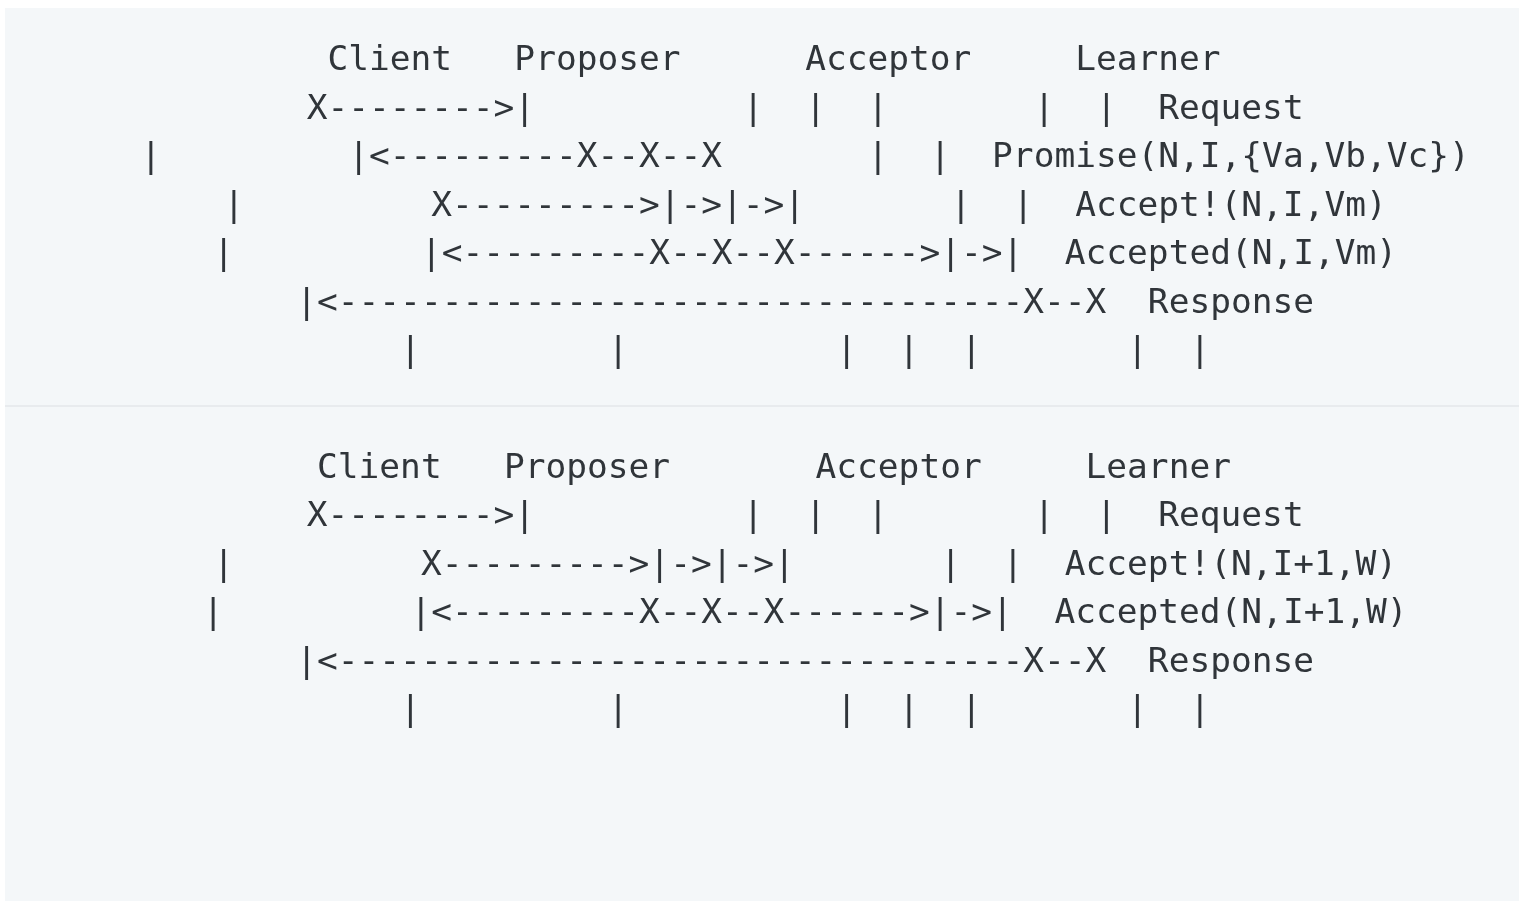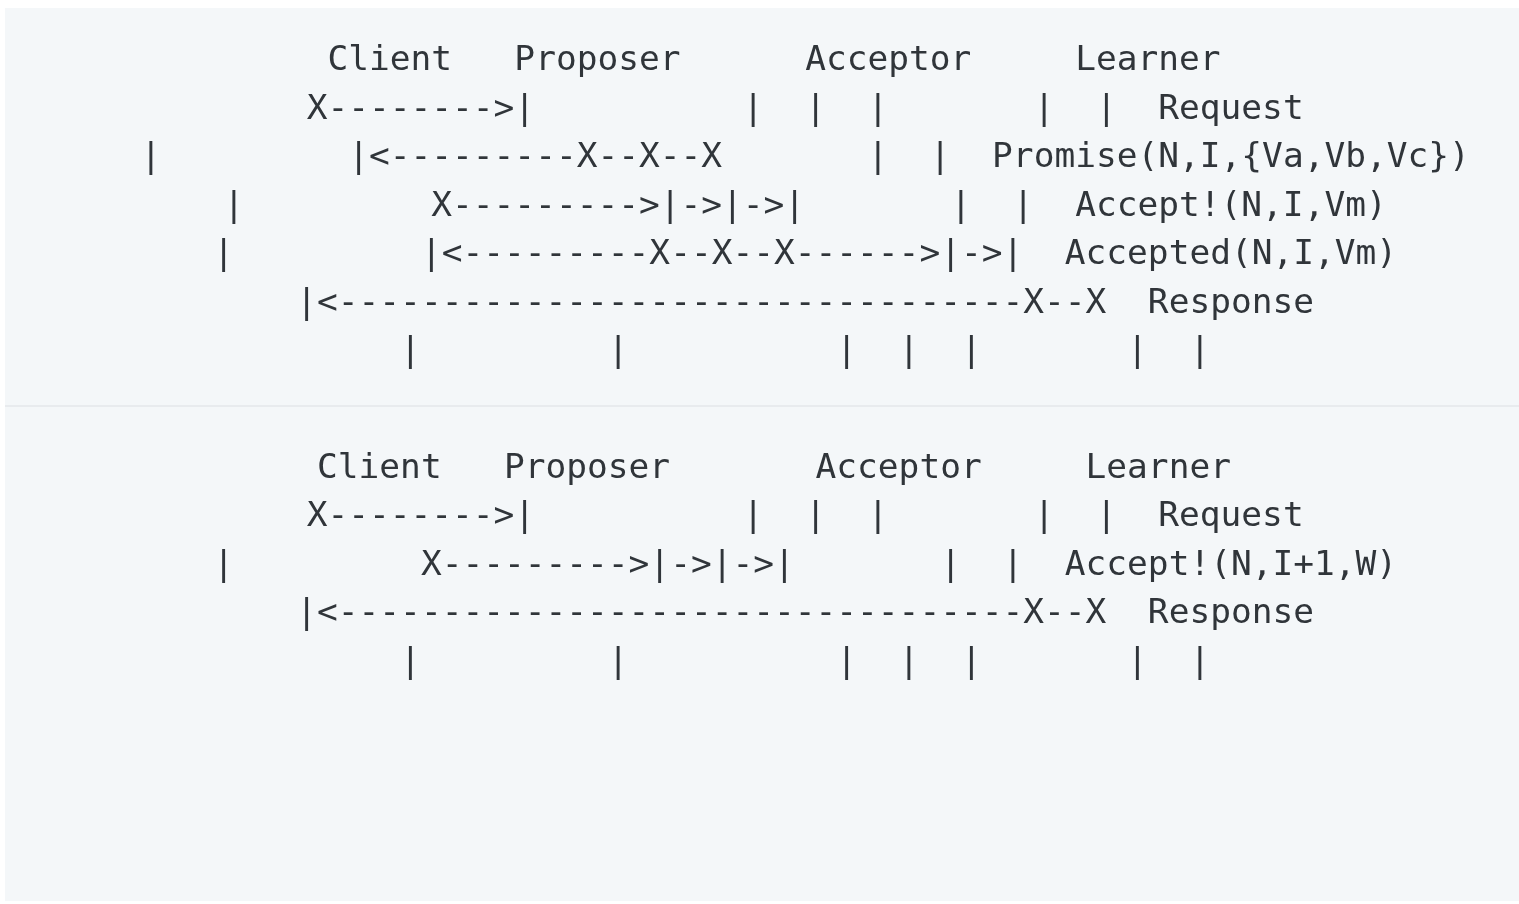--- a/index.html
+++ b/index.html
@@ -60,18 +60,19 @@
       <div class="line">   |         X---------&gt;|-&gt;|-&gt;|       |  |  Accept!(N,I,Vm)</div>
       <div class="line">   |         |&lt;---------X--X--X------&gt;|-&gt;|  Accepted(N,I,Vm)</div>
       <div class="line">   |&lt;---------------------------------X--X  Response</div>
       <div class="line">   |         |          |  |  |       |  |</div>
     </div>
 
     <div class="block block-second">
       <div class="line">Client   Proposer       Acceptor     Learner</div>
       <div class="line">   X--------&gt;|          |  |  |       |  |  Request</div>
       <div class="line">   |         X---------&gt;|-&gt;|-&gt;|       |  |  Accept!(N,I+1,W)</div>
+      <div class="line">   |         |&lt;---------X--X--X------&gt;|-&gt;|  Accepted(N,I+1,W)</div>
       <div class="line">   |&lt;---------------------------------X--X  Response</div>
       <div class="line">   |         |          |  |  |       |  |</div>
     </div>
 
   </div>
 </div>
 
 </body></html>

